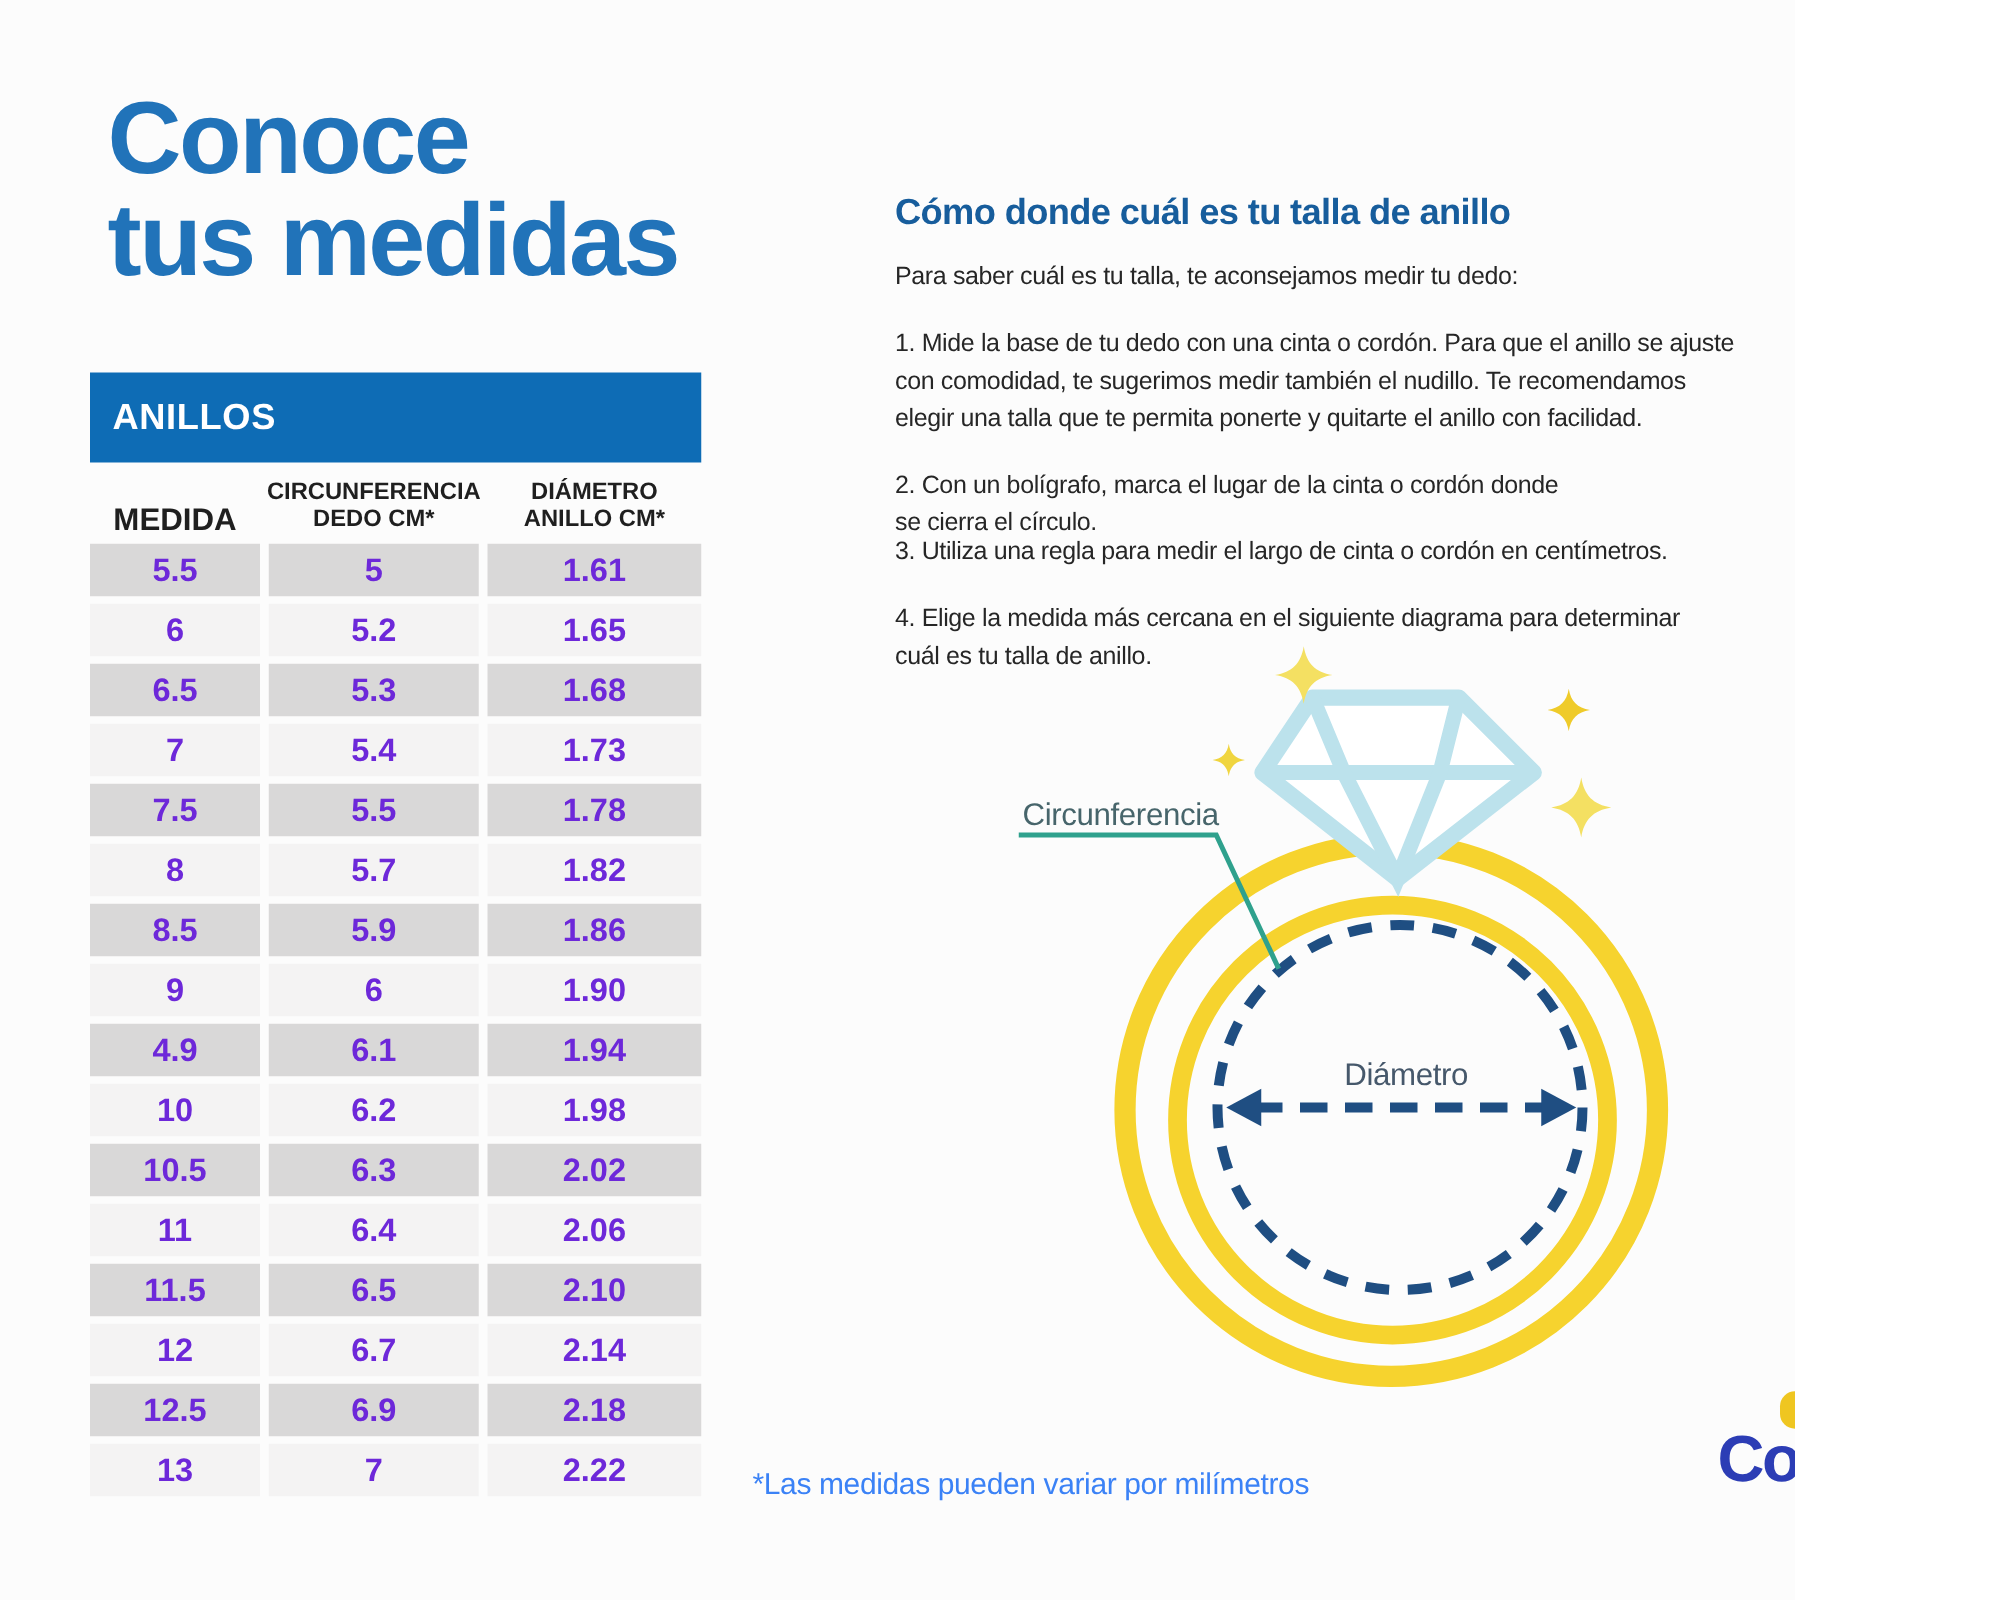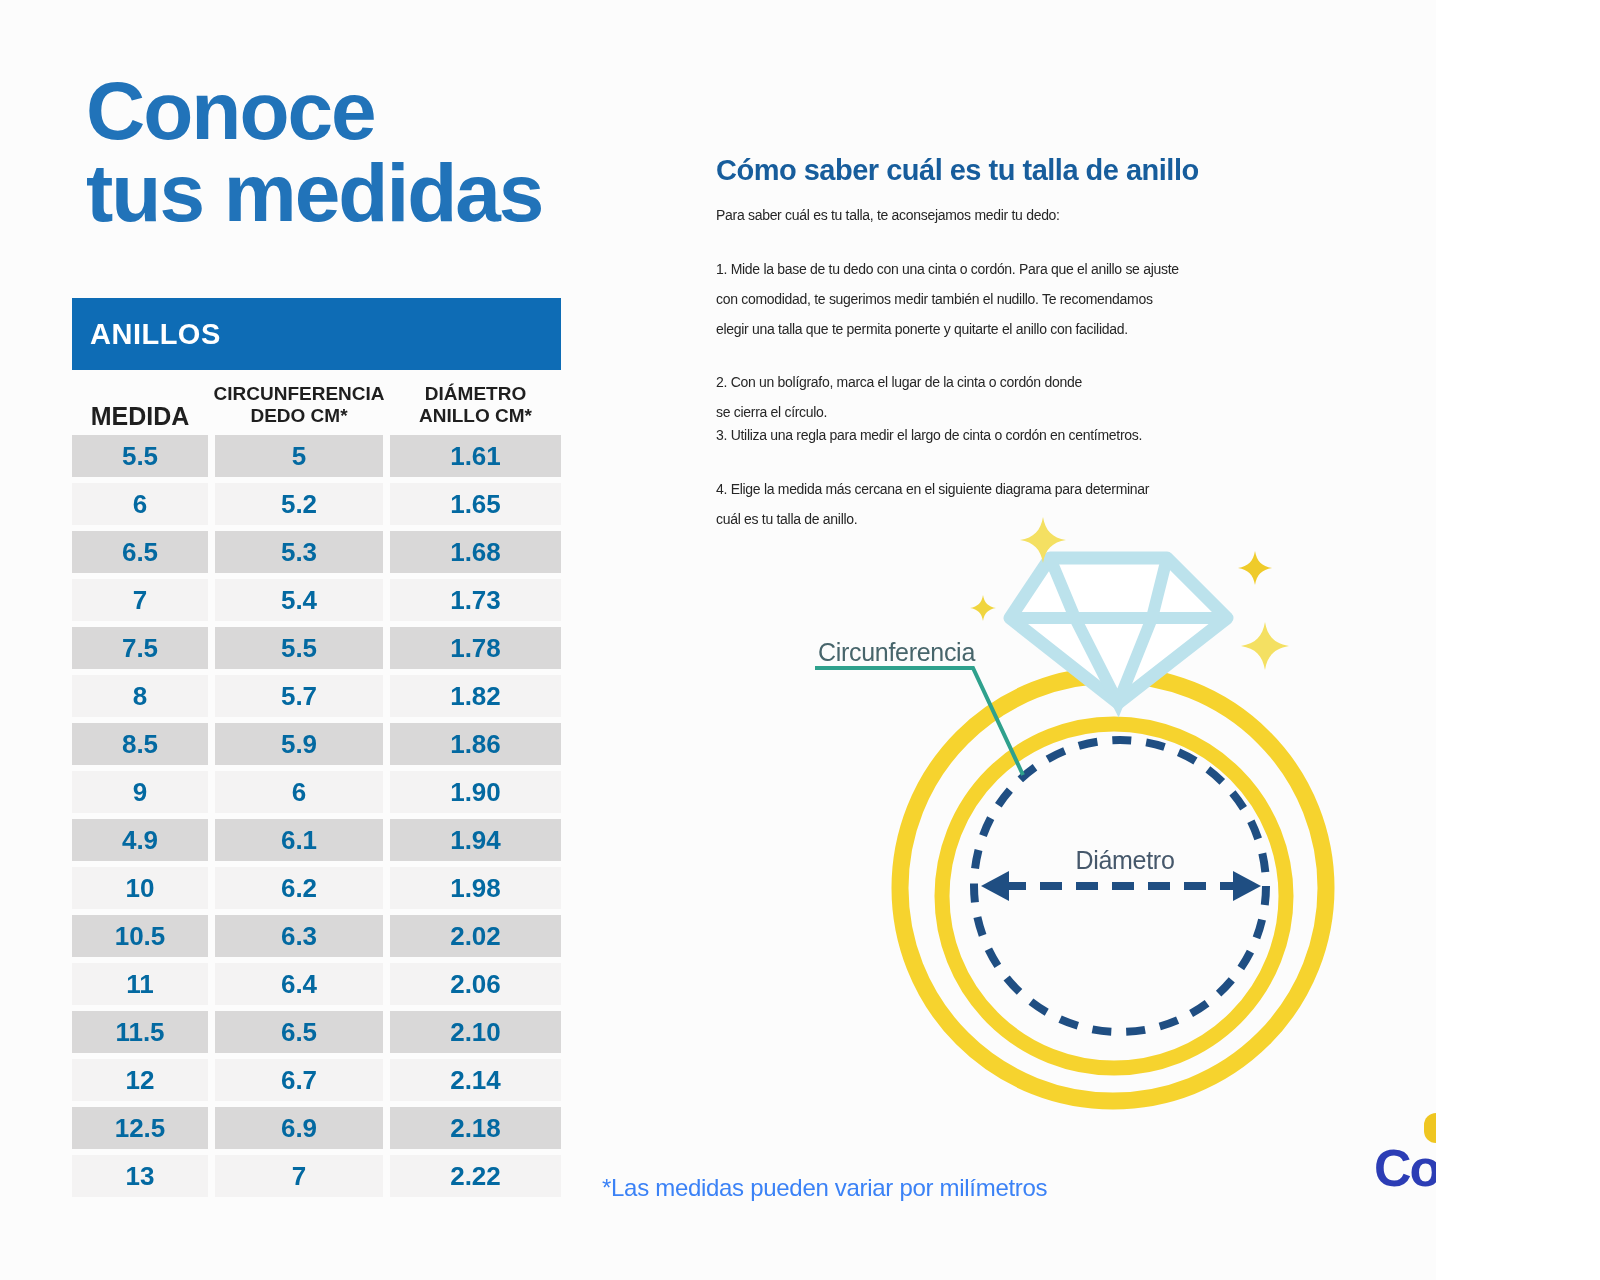--- a/index.html
+++ b/index.html
@@ -30,32 +30,32 @@
     font-weight:bold;color:#1F1F1F;white-space:pre-line;
     font-size:19px;line-height:22px;padding-bottom:3px;box-sizing:border-box;
   }
   .th.c0{font-size:25px;}
   .c0{width:136px;}.c1{width:168px;}.c2{width:171px;}
   .tbody{display:flex;flex-direction:column;gap:6px;margin-top:5px;}
   .trow{display:flex;gap:7px;height:42px;}
   .tcell{
     background:var(--row_light);
     display:flex;align-items:center;justify-content:center;
-    font-weight:bold;font-size:26px;color:#0369a1;
+    font-weight:bold;font-size:26px;color:#6d28d9;
   }
   .trow.dark .tcell{background:var(--row_gray);}
   
   .guide-heading{
     position:absolute;left:716px;top:130px;
     font-size:29px;font-weight:bold;letter-spacing:-.5px;
     color:var(--section_heading_blue);
   }
   .guide-text{
     position:absolute;left:716px;
-    font-size:14px;line-height:30px;letter-spacing:-.3px;
+    font-size:20px;line-height:30px;letter-spacing:-.3px;
     color:#262626;white-space:pre-line;
   }
   .g-intro{top:186px;}
   .g-s1{top:240px;}
   .g-s2{top:353px;}
   .g-s3{top:406px;}
   .g-s4{top:460px;}
   
   .ring-svg{position:absolute;left:790px;top:500px;width:620px;height:620px;}
   .ring-band{fill:none;stroke:var(--ring_gold);}
@@ -192,21 +192,21 @@
           <div class="tcell c2">2.18</div>
         </div>
         <div class="trow">
           <div class="tcell c0">13</div>
           <div class="tcell c1">7</div>
           <div class="tcell c2">2.22</div>
         </div>
       </div>
   </section>
 
-  <h2 class="guide-heading">Cómo saber cuál es tu talla de anillo</h2>
+  <h2 class="guide-heading">Cómo donde cuál es tu talla de anillo</h2>
   <p class="guide-text g-intro">Para saber cuál es tu talla, te aconsejamos medir tu dedo:</p>
   <p class="guide-text g-s1">1. Mide la base de tu dedo con una cinta o cordón. Para que el anillo se ajuste
 con comodidad, te sugerimos medir también el nudillo. Te recomendamos
 elegir una talla que te permita ponerte y quitarte el anillo con facilidad.</p>
   <p class="guide-text g-s2">2. Con un bolígrafo, marca el lugar de la cinta o cordón donde
 se cierra el círculo.</p>
   <p class="guide-text g-s3">3. Utiliza una regla para medir el largo de cinta o cordón en centímetros.</p>
   <p class="guide-text g-s4">4. Elige la medida más cercana en el siguiente diagrama para determinar
 cuál es tu talla de anillo.</p>
 

